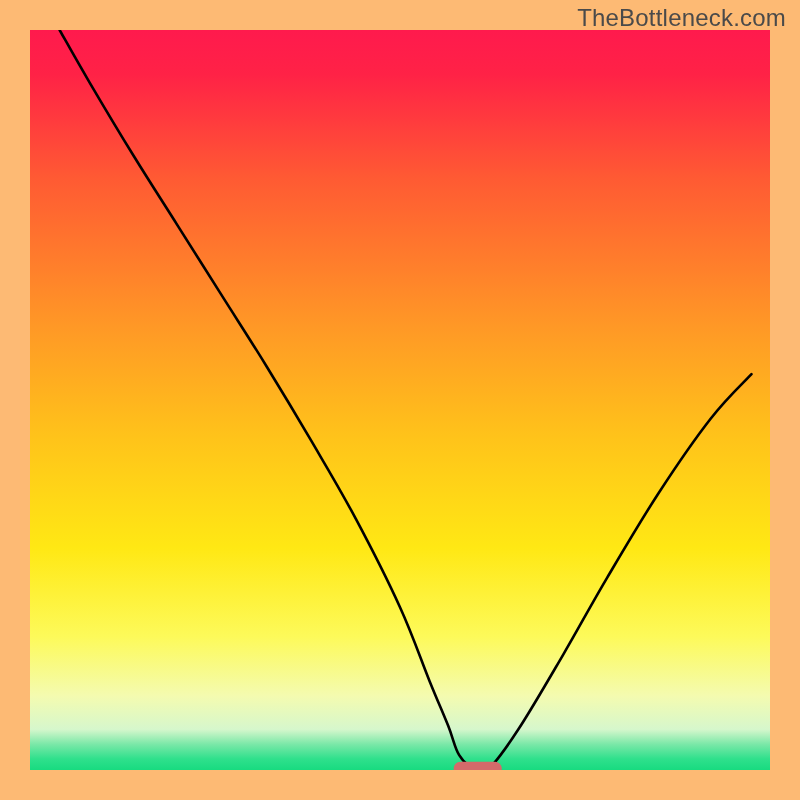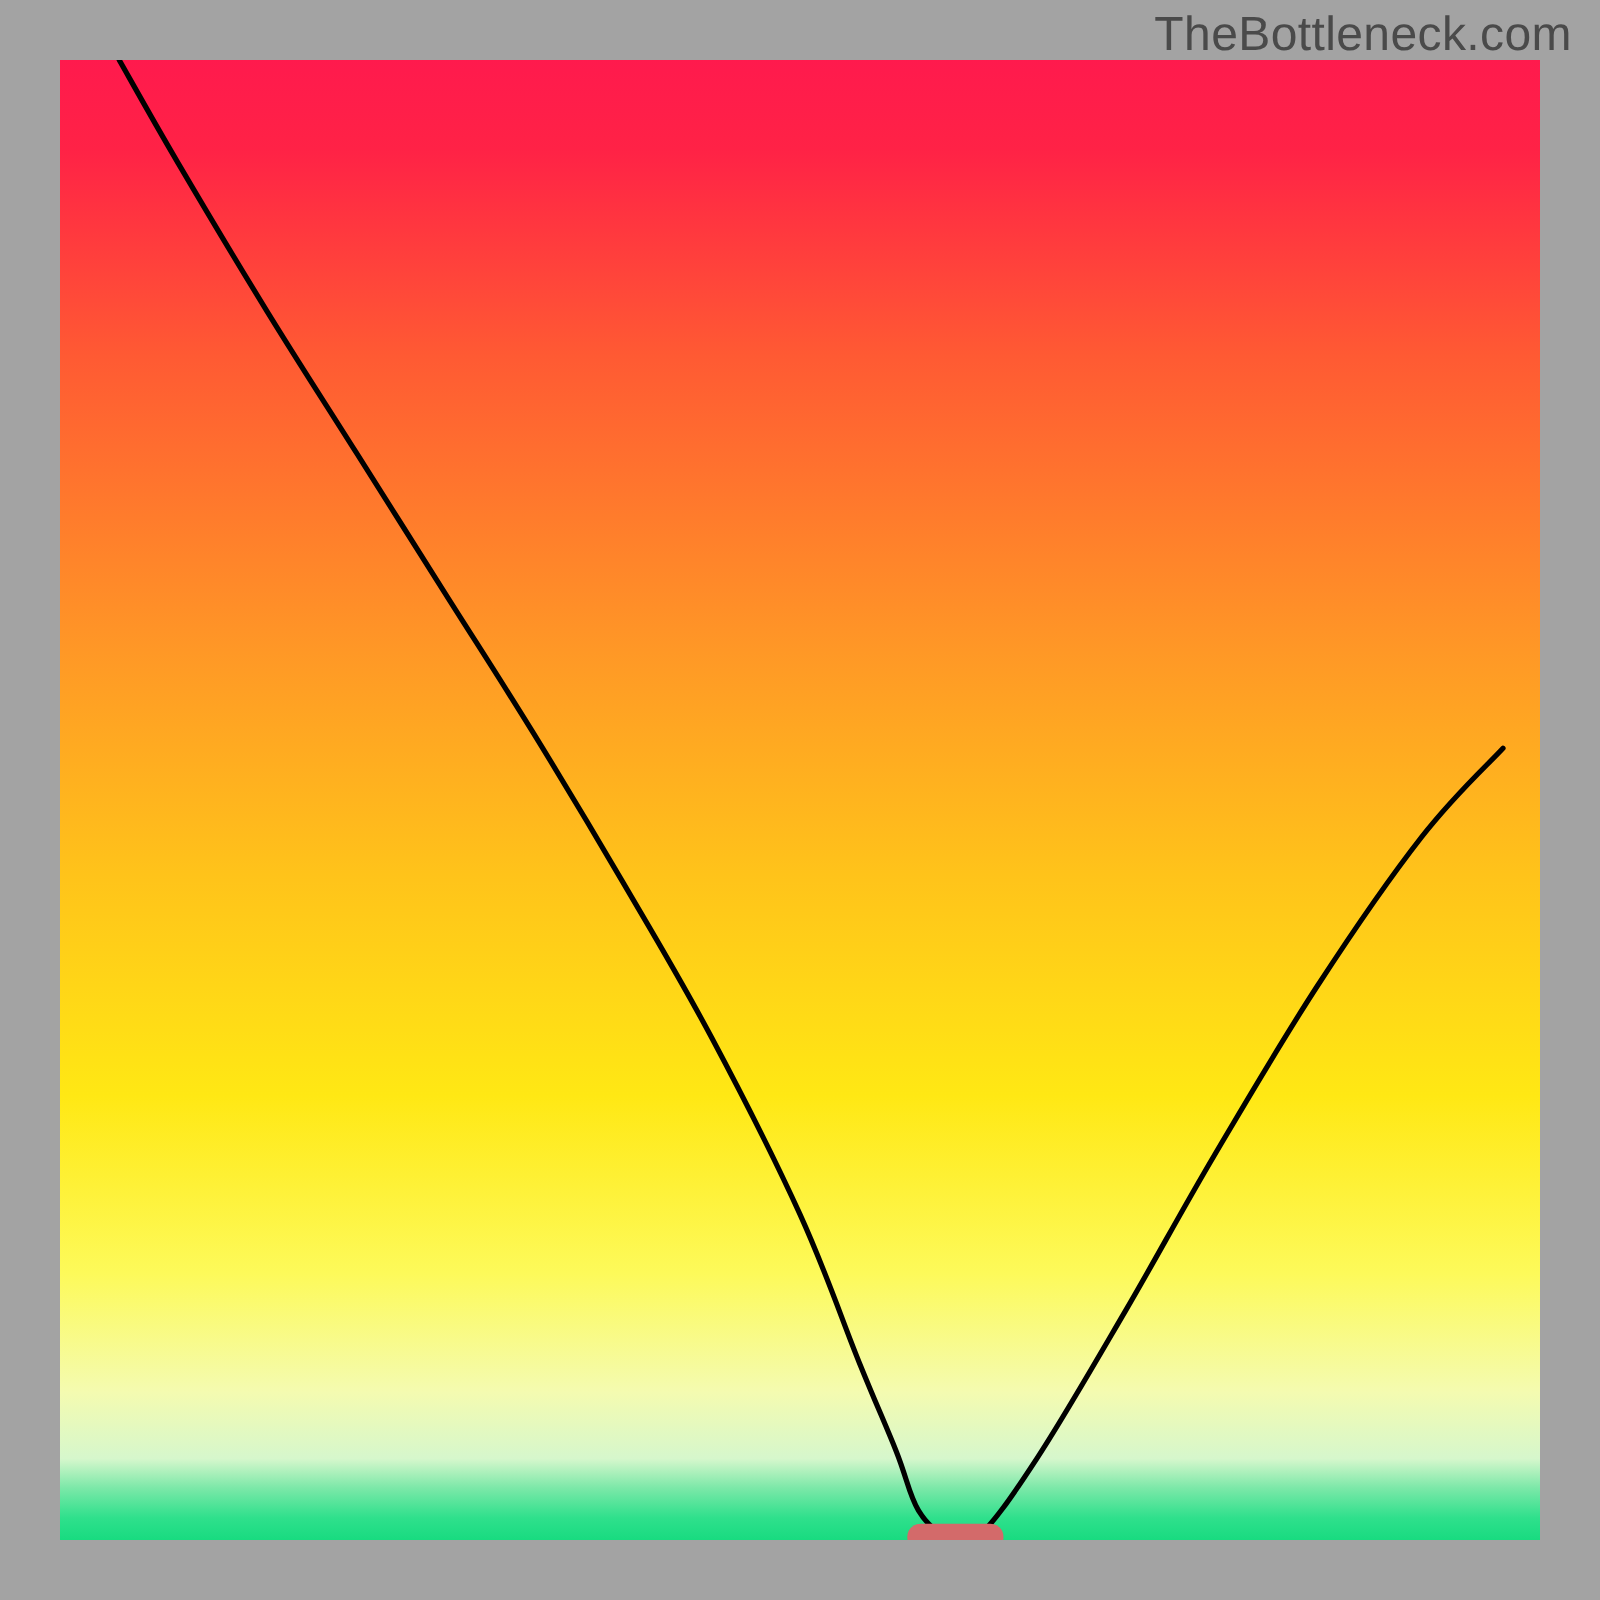--- a/index.html
+++ b/index.html
@@ -7,21 +7,21 @@
     padding: 0;
     width: 800px;
     height: 800px;
     background: #000;
     overflow: hidden;
   }
   .chart-container {
     position: relative;
     width: 800px;
     height: 800px;
-    background: #a3a3a3;
+    background: #fdba74;
   }
   .watermark {
     position: absolute;
     top: 4px;
     right: 14px;
     color: #4a4a4a;
     font-family: Arial, Helvetica, sans-serif;
     font-size: 24px;
     letter-spacing: 0.2px;
     z-index: 10;

